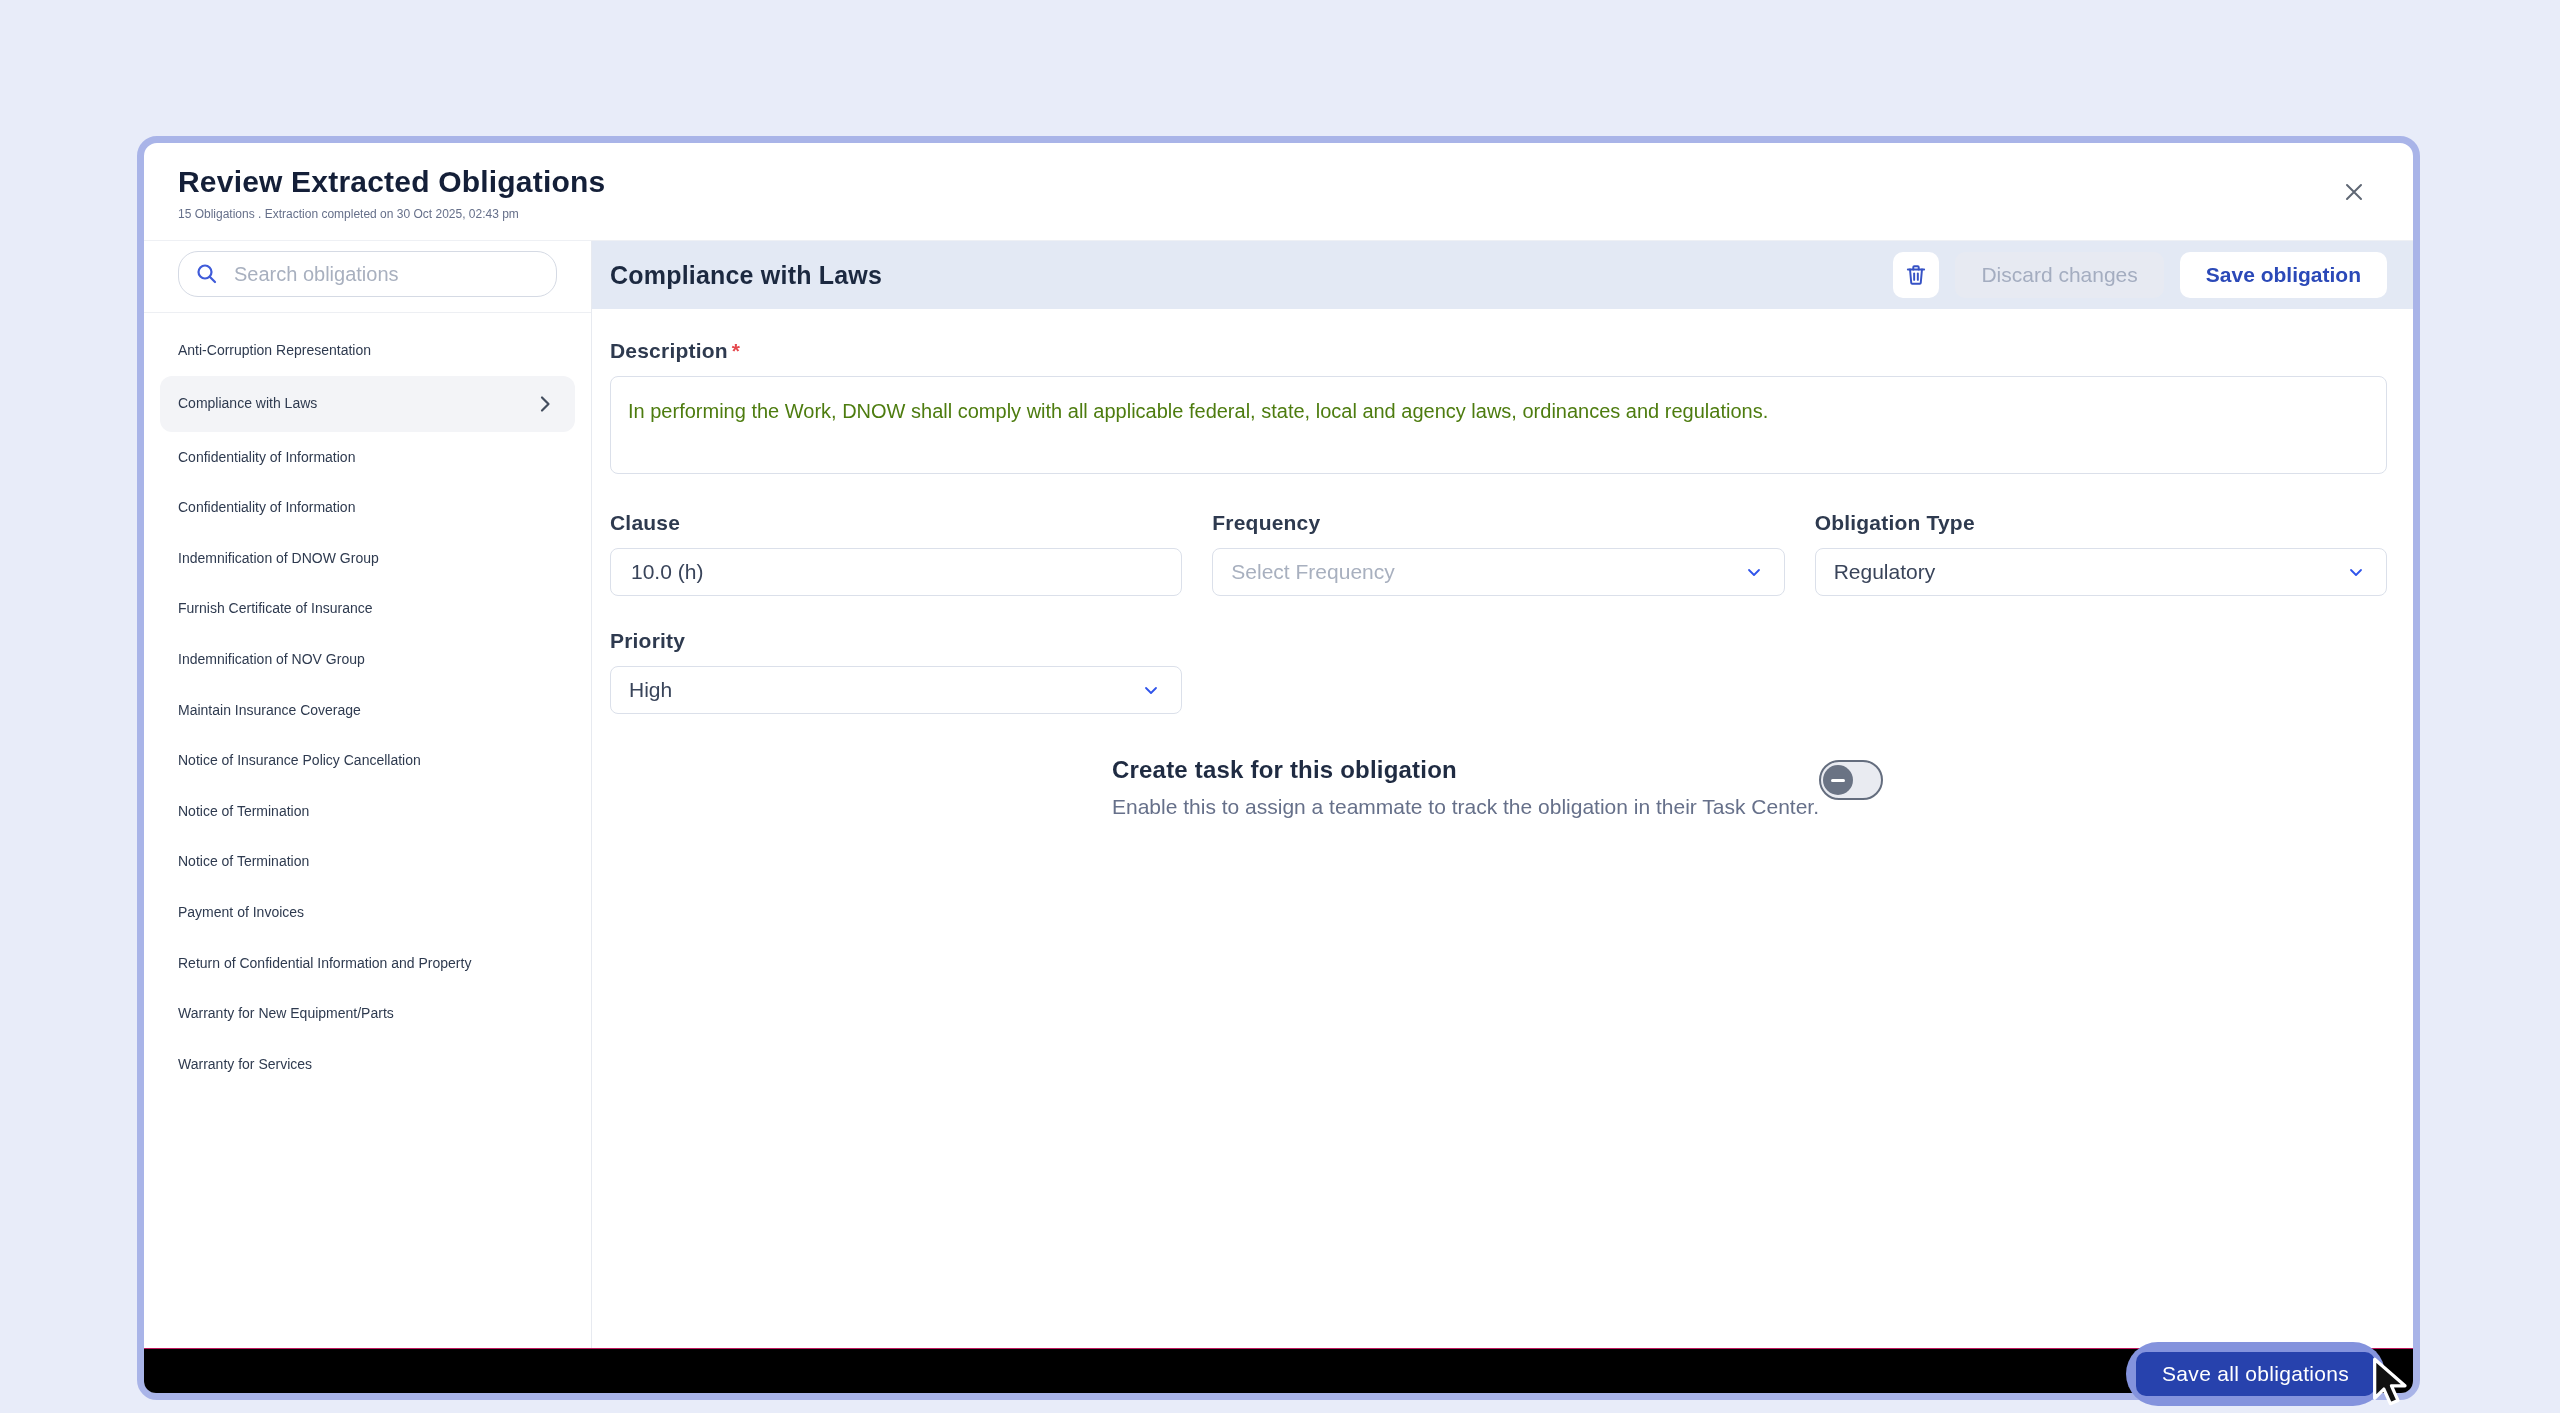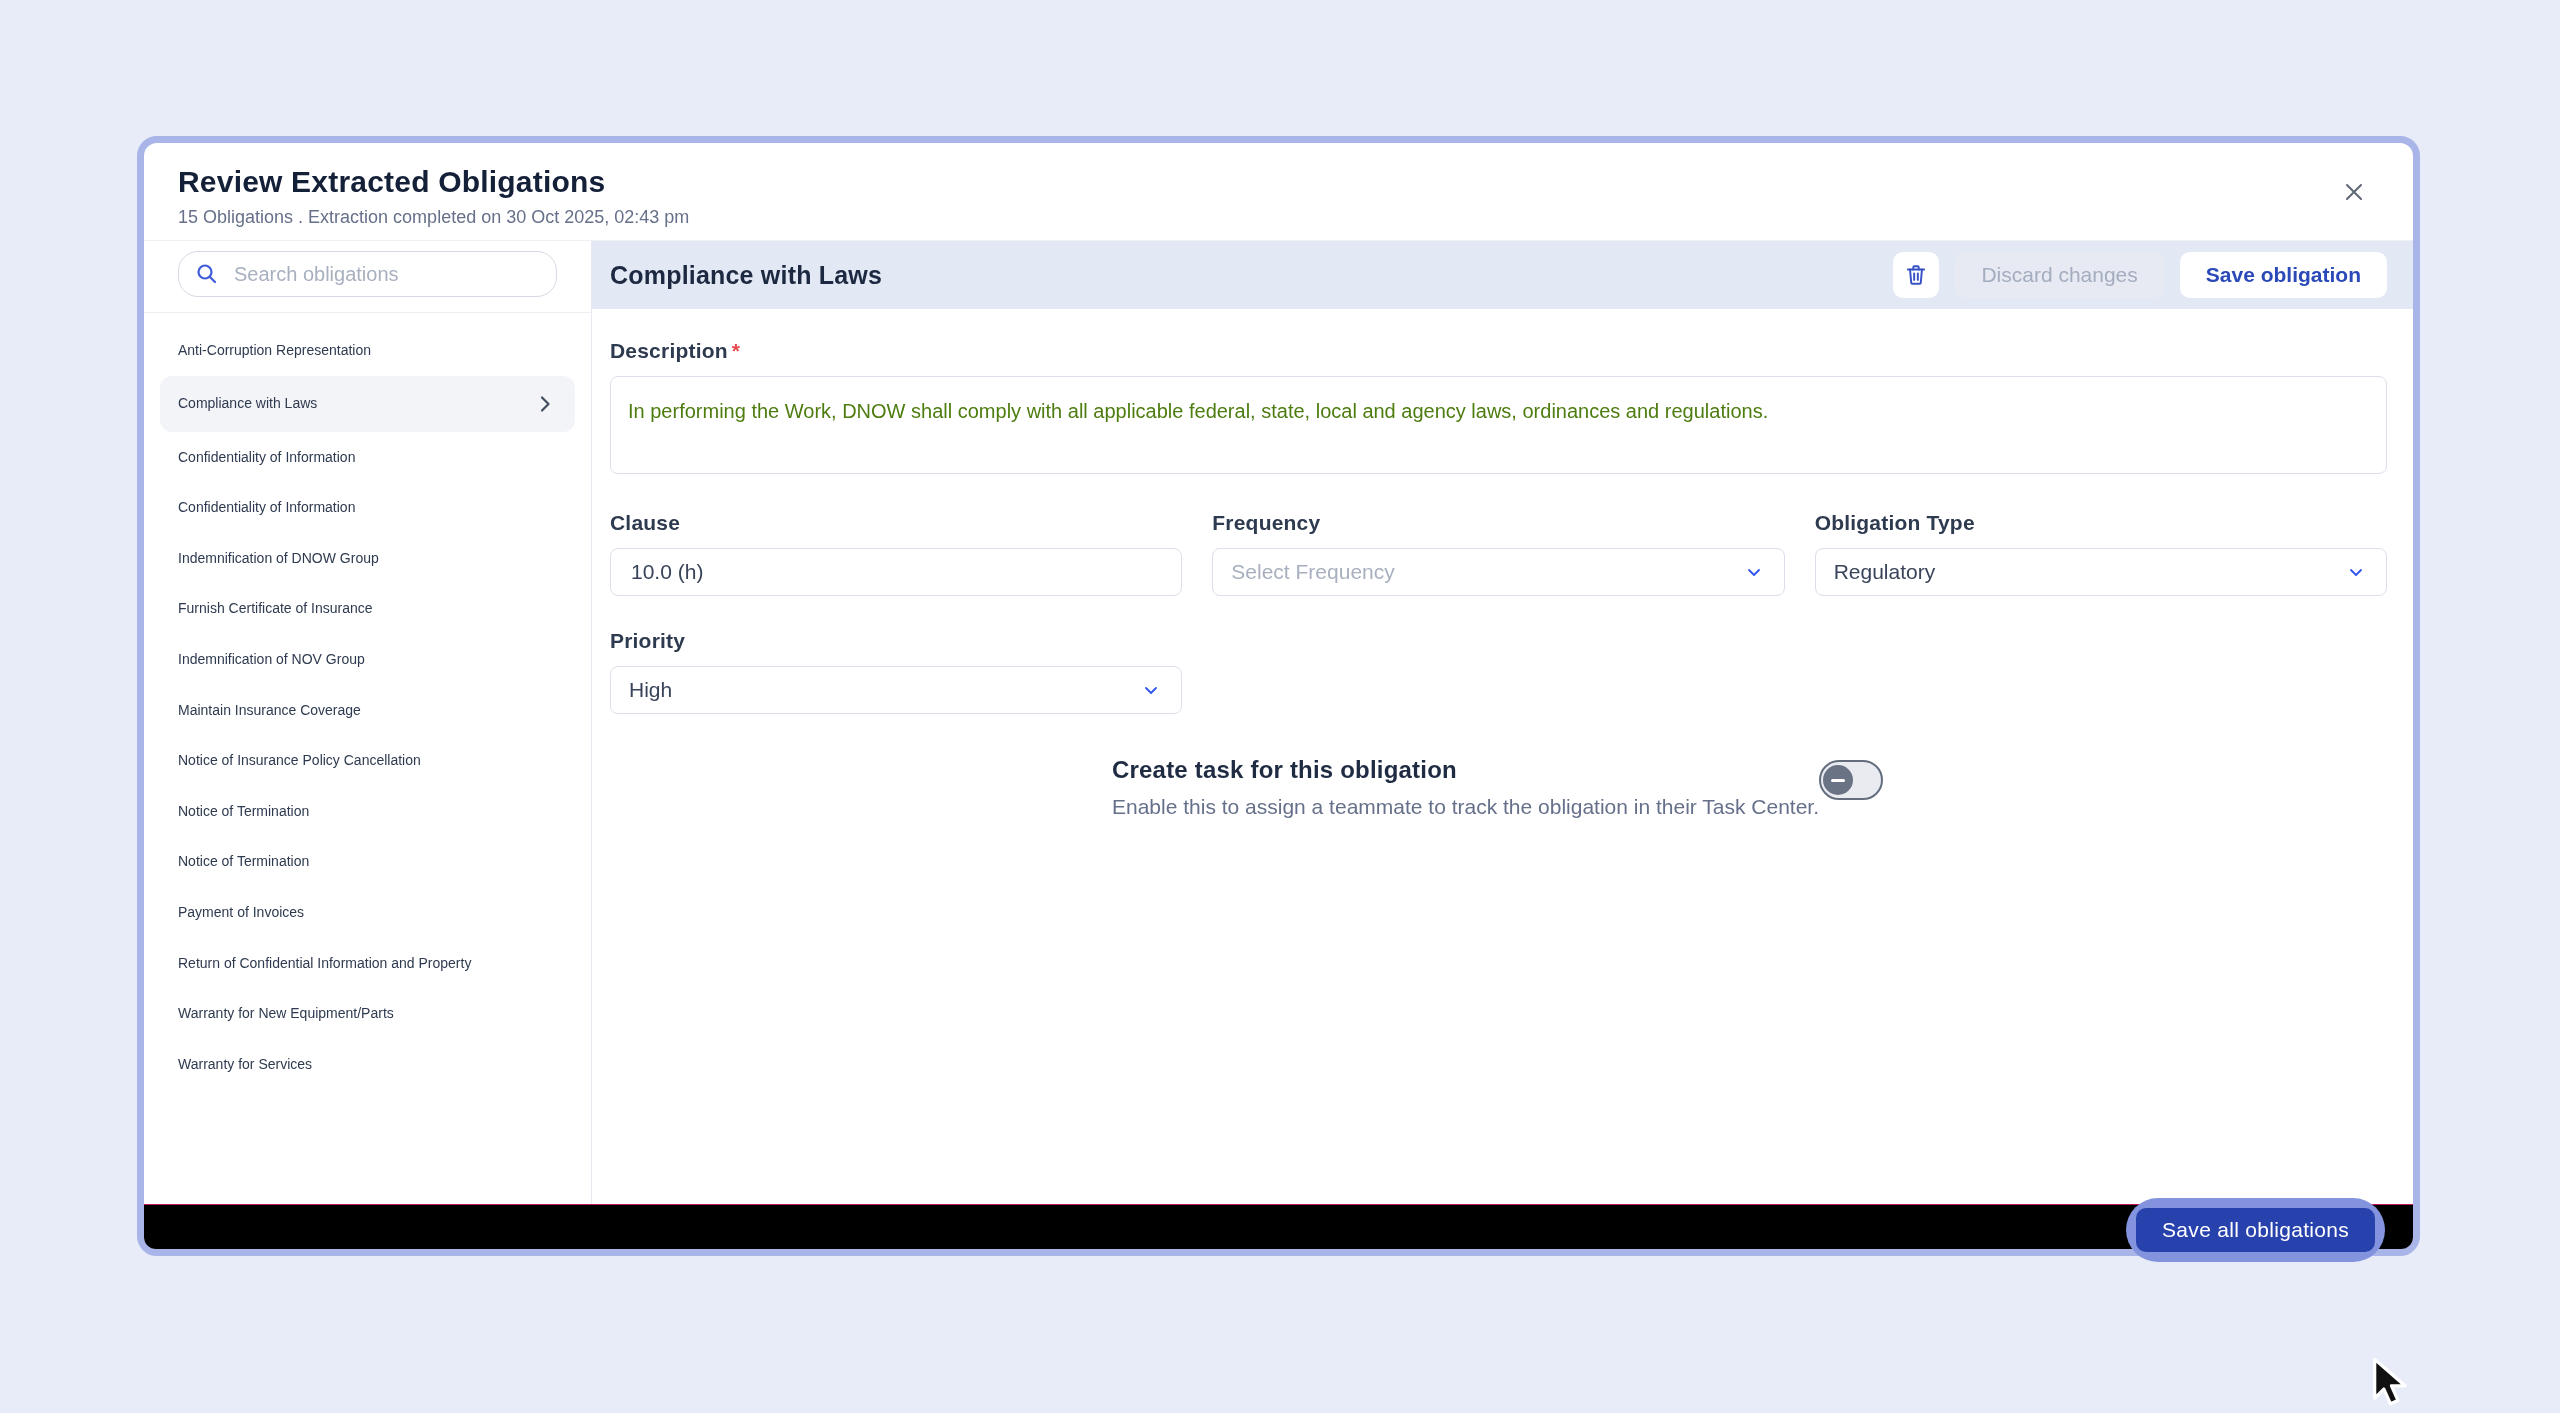--- a/index.html
+++ b/index.html
@@ -3,28 +3,28 @@
 <meta charset="utf-8">
 <style>
   html,body{margin:0;padding:0;}
   body{
     width:2560px;height:1413px;position:relative;overflow:hidden;
     background:#e8ecf9;
     font-family:"Liberation Sans","DejaVu Sans",sans-serif;
     color:#2e3a4f;
   }
   .modal{
-    position:absolute;left:137px;top:136px;width:2283px;height:1120px;
+    position:absolute;left:137px;top:136px;width:2283px;height:1264px;
     box-sizing:border-box;background:#ffffff;border:7px solid #a9b4e8;
     border-radius:20px;display:flex;flex-direction:column;
   }
   
   .modal-header{flex:0 0 97px;position:relative;padding:20px 0 0 34px;box-sizing:border-box;}
   .modal-title{font-size:30px;font-weight:700;color:#141f38;letter-spacing:.2px;margin:2px 0 8px;}
-  .modal-subtitle{font-size:18px;color:#66708a;}
+  .modal-subtitle{font-size:12px;color:#66708a;}
   .close-btn{position:absolute;right:42px;top:32px;width:34px;height:34px;display:flex;align-items:center;justify-content:center;cursor:pointer;}
   
   .content{flex:1;display:flex;min-height:0;border-top:1px solid #eef0f4;}
   .sidebar{flex:0 0 448px;box-sizing:border-box;border-right:1px solid #e7eaf0;display:flex;flex-direction:column;min-height:0;}
   .search-wrap{padding:10px 34px 15px;border-bottom:1px solid #edeff3;}
   .search-box{height:46px;border:1px solid #d5dae4;border-radius:20px;display:flex;align-items:center;gap:13px;padding:0 16px;box-sizing:border-box;background:#fff;}
   .search-box input{flex:1;border:none;outline:none;background:transparent;font-size:20px;color:#3a4354;font-family:inherit;}
   .search-box input::placeholder{color:#a8b0bf;}
   .sb-list{padding:12px 16px;overflow:hidden;}
   .sb-item{display:flex;align-items:center;justify-content:space-between;gap:8px;

